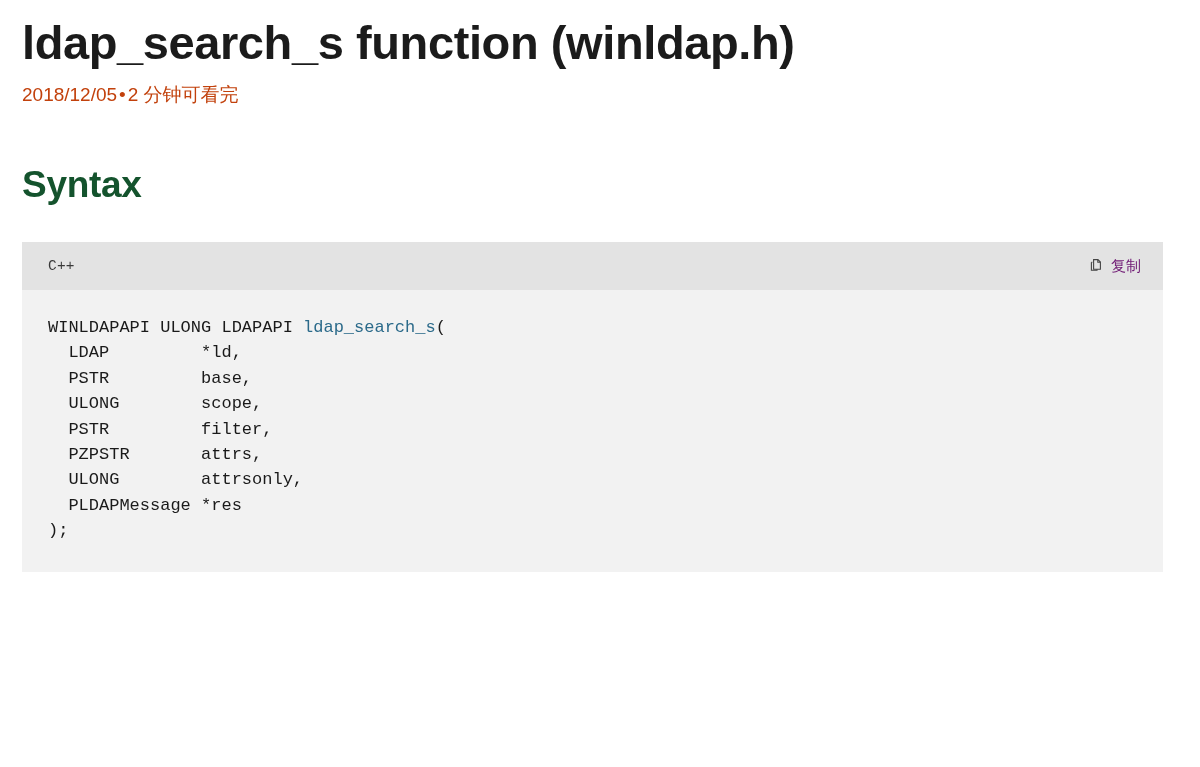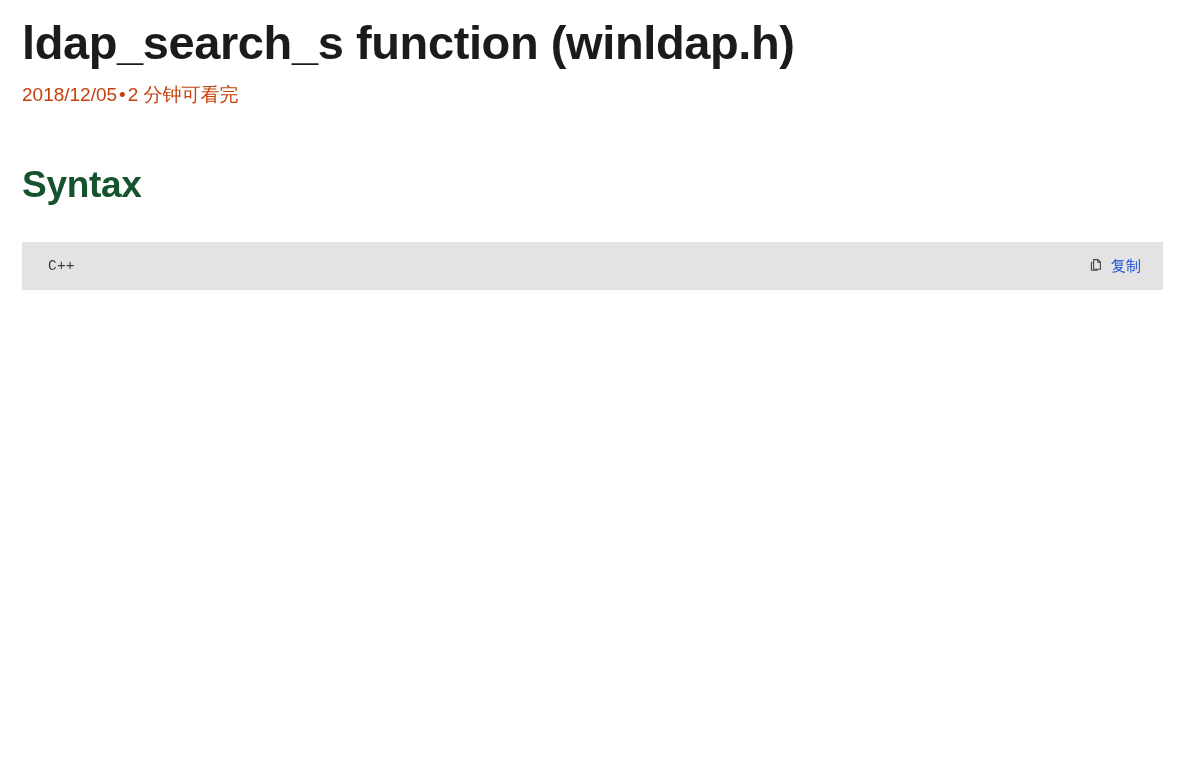--- a/index.html
+++ b/index.html
@@ -96,21 +96,21 @@
     font-family: "Liberation Mono", "DejaVu Sans Mono", monospace;
     font-size: 14.5px;
     color: #393939;
     letter-spacing: 0.2px;
   }
   .copy-button {
     display: flex;
     align-items: center;
     gap: 7px;
     font-size: 15px;
-    color: #1d4ed8;
+    color: #701a75;
     cursor: pointer;
     background: none;
     border: none;
     padding: 2px 4px;
     font-family: "Liberation Sans", sans-serif;
   }
   .copy-icon {
     display: inline-block;
     width: 16px;
     height: 16px;
@@ -159,16 +159,27 @@
           <svg viewBox="0 0 16 16" width="16" height="16" fill="none" stroke="#444444" stroke-width="1.1">
             <path d="M5.6 1.6 h4.3 l2.5 2.5 v7.1 h-6.8 z"></path>
             <path d="M3.4 4.3 h1.0 M3.4 4.3 v8.0 h5.6 v-1.0"></path>
             <path d="M9.8 1.7 v2.5 h2.5"></path>
           </svg>
         </span>
         <span>复制</span>
       </button>
     </div>
 
+    <div class="code-body">
+      <pre class="code"><span><span>WINLDAPAPI ULONG LDAPAPI </span><span class="fn">ldap_search_s</span><span>(</span></span><span id="code-params">
+  LDAP         *ld,
+  PSTR         base,
+  ULONG        scope,
+  PSTR         filter,
+  PZPSTR       attrs,
+  ULONG        attrsonly,
+  PLDAPMessage *res</span><span id="code-close">
+);</span></pre>
+    </div>
 
   </div>
 
 </div>
 
 </body></html>

